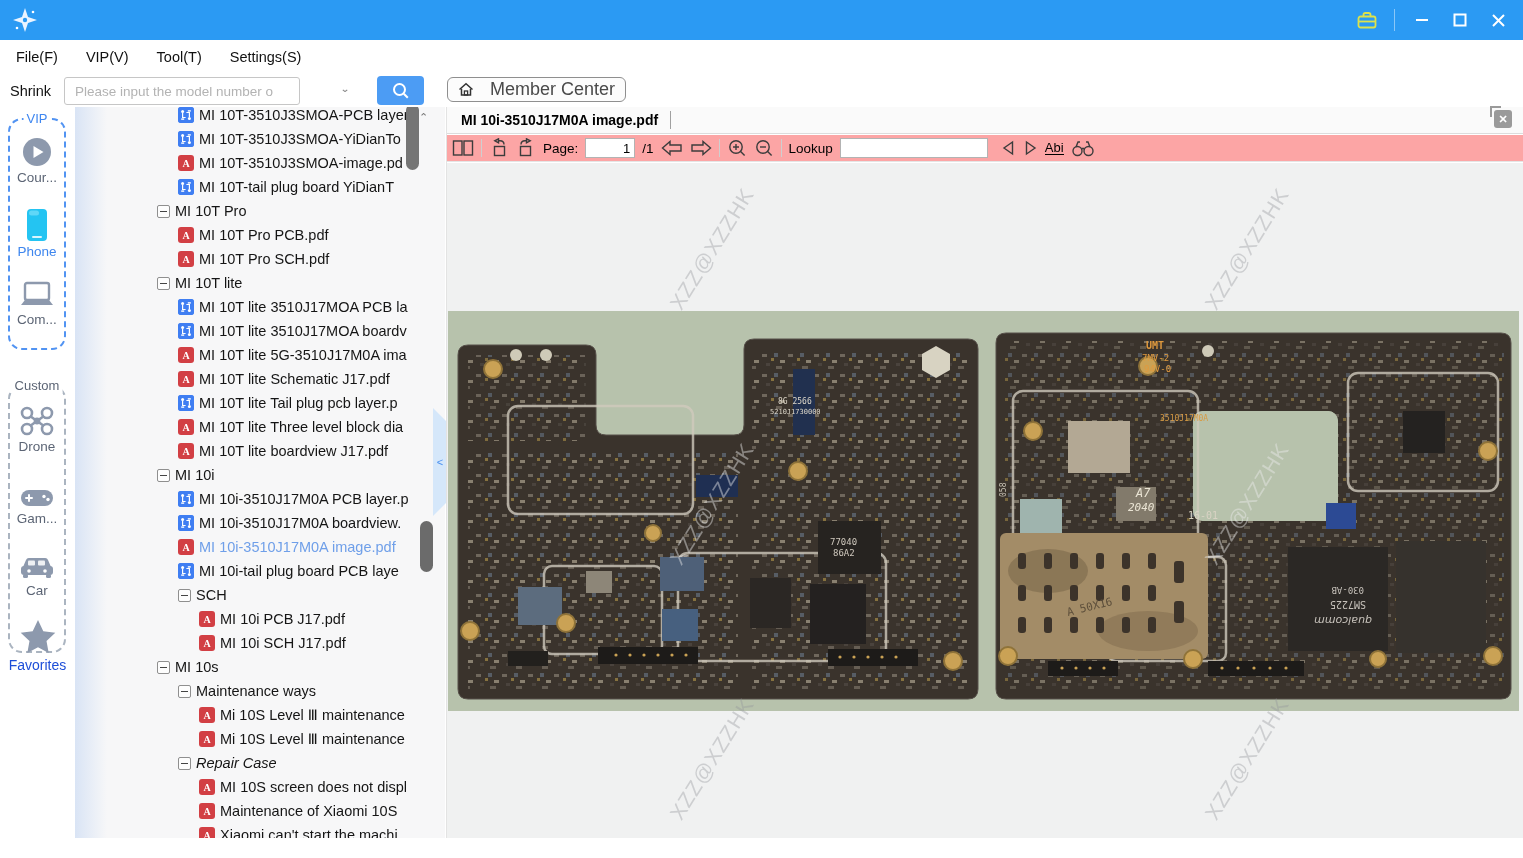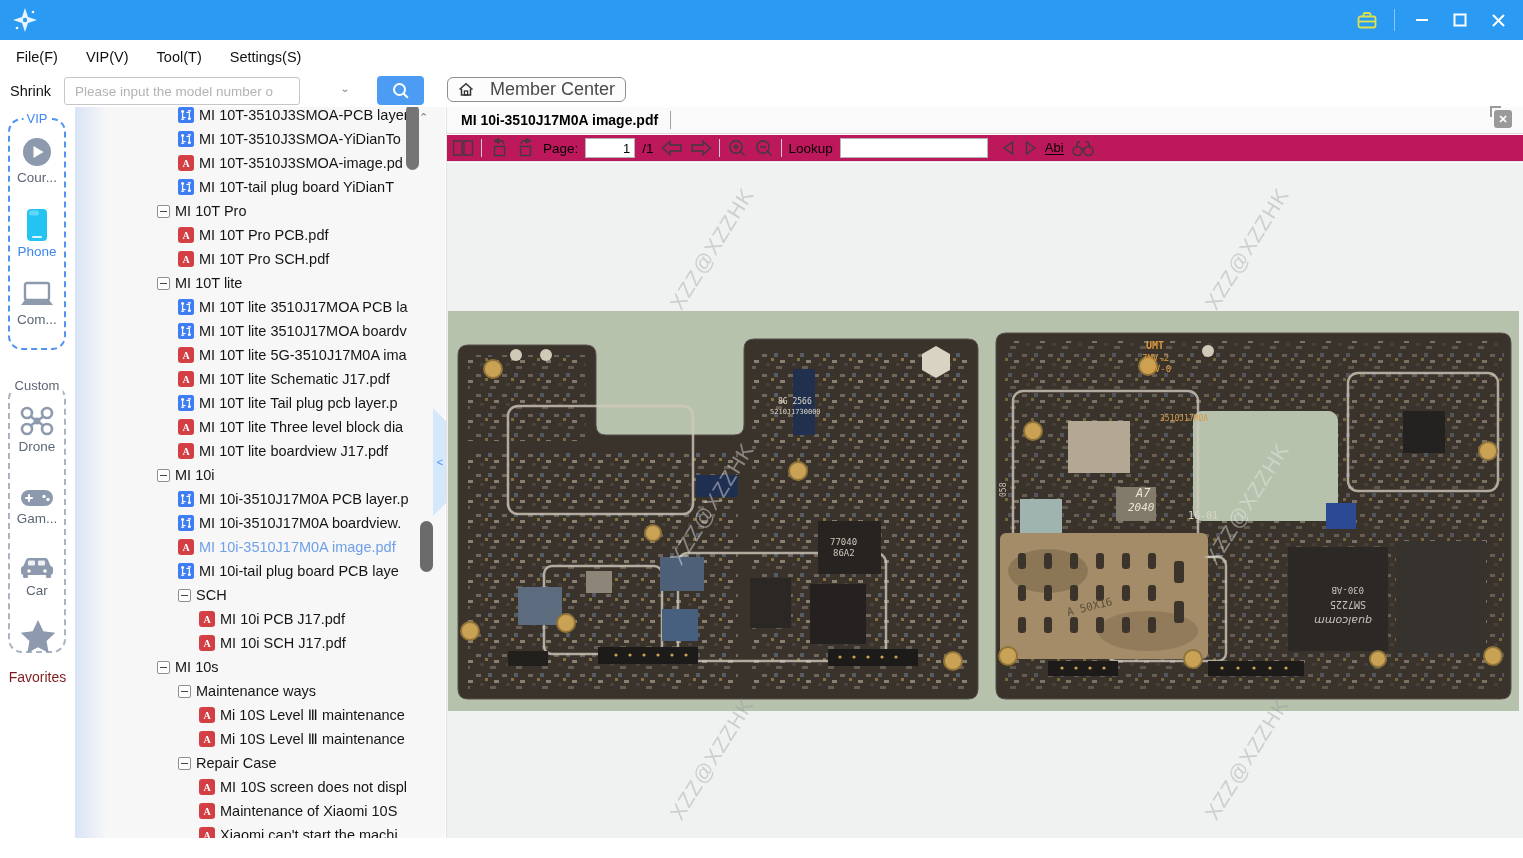--- a/index.html
+++ b/index.html
@@ -32,21 +32,21 @@
   .sidebar { position:absolute; left:0; top:107px; width:75px; height:731px; background:#fff; }
   .group-box { position:absolute; left:8px; width:58px; border:2px dashed #5193f2; border-radius:14px; }
   .vip-box { top:11px; height:232px; }
   .custom-box { top:278px; height:268px; border-color:#aab4c0; }
   .group-label { position:absolute; top:-9px; left:50%; transform:translateX(-50%); background:#fff; padding:0 3px; font-size:13px; color:#3f87f0; white-space:nowrap; }
   .custom-box .group-label { color:#5c6575; }
   .side-item { position:absolute; left:0; width:54px; text-align:center; }
   .side-item .lbl { display:block; margin-top:2px; font-size:13.5px; color:#5c6575; white-space:nowrap; }
   .side-item .lbl.blue { color:#3e86ee; }
   .fav { position:absolute; left:0; top:512px; width:75px; text-align:center; }
-  .fav .lbl { display:block; margin-top:14px; font-size:14px; color:#7f1d1d; }
+  .fav .lbl { display:block; margin-top:2px; font-size:14px; color:#1d4ed8; }
 
   
   .treepanel { position:absolute; left:75px; top:107px; width:370px; height:731px; background:#f7f7f8; overflow:hidden; }
   .tree-gutter { position:absolute; left:0; top:0; bottom:0; width:32px; background:linear-gradient(90deg,#d9e4f5,rgba(247,247,248,0)); }
   .trow { position:absolute; left:0; width:370px; height:24px; display:flex; align-items:center; gap:5px; white-space:nowrap; overflow:hidden; }
   .trow.lv1 { padding-left:82px; } .trow.lv2 { padding-left:103px; } .trow.lv3 { padding-left:124px; }
   .tlabel { font-size:14.5px; color:#151515; }
   .trow.sel .tlabel { color:#6f9fe9; }
   .expander { flex:0 0 13px; width:13px; height:13px; border:1px solid #8f8f8f; border-radius:2px; background:#fdfdfd; position:relative; }
   .expander::after { content:""; position:absolute; left:2px; right:2px; top:5px; height:1.5px; background:#444; }
@@ -58,21 +58,21 @@
   .thumb2 { position:absolute; left:345px; top:414px; width:13px; height:51px; background:#6b6b6b; border-radius:7px; }
   .collapse-handle { position:absolute; left:433px; top:408px; width:14px; height:108px; background:#d5e7fa; clip-path:polygon(0 0,100% 13%,100% 87%,0 100%); display:flex; align-items:center; justify-content:center; font-size:11px; color:#4a90f0; }
 
   
   .viewer { position:absolute; left:446px; top:107px; width:1077px; height:731px; border-left:1px solid #e3e3e3; }
   .tabbar { position:absolute; left:0; top:0; width:1077px; height:27px; background:#fafafa; border-bottom:1px solid #dcdcdc; display:flex; align-items:center; }
   .tab-title { margin-left:14px; font-size:14px; font-weight:bold; color:#000; }
   .tab-sep { width:1px; height:18px; background:#a0a0a0; margin-left:12px; }
   .closeall { position:absolute; right:12px; top:3px; width:18px; height:18px; background:#9a9a9a; border-radius:3px; color:#fff; font-size:11px; font-weight:bold; display:flex; align-items:center; justify-content:center; }
   .closeall::before { content:""; position:absolute; left:-4px; top:-4px; width:9px; height:9px; border-left:2px solid #9a9a9a; border-top:2px solid #9a9a9a; }
-  .toolbar { position:absolute; left:0; top:28px; width:1077px; height:27px; background:#be185d; border-bottom:1px solid #e5e5e5; display:flex; align-items:center; gap:7px; padding-left:5px; }
+  .toolbar { position:absolute; left:0; top:28px; width:1077px; height:27px; background:#fca5a5; border-bottom:1px solid #e5e5e5; display:flex; align-items:center; gap:7px; padding-left:5px; }
   .tb-sep { width:1px; height:18px; background:#cfcfcf; }
   .tb-txt { font-size:13.5px; color:#000; }
   .page-input { width:50px; height:20px; border:1px solid #b3b3b3; background:#fff; font-size:13px; text-align:right; padding-right:4px; font-family:"Liberation Sans",sans-serif; }
   .lookup-input { width:148px; height:20px; border:1px solid #b3b3b3; background:#fff; font-size:13px; padding:0 4px; font-family:"Liberation Sans",sans-serif; }
   .abi { font-size:13px; color:#000; border-bottom:1px solid #000; line-height:13px; }
   .canvas { position:absolute; left:0; top:56px; width:1077px; height:675px; background:#f0f1f1; overflow:hidden; }
   .pcb-wrap { position:absolute; left:1px; top:148px; width:1071px; height:400px; }
   .wm { position:absolute; width:170px; text-align:center; transform:rotate(-58deg); font-size:21px; letter-spacing:1px; color:rgba(146,150,155,.38); white-space:nowrap; pointer-events:none; }
 
   
@@ -406,21 +406,21 @@
           <span class="tlabel">Maintenance ways</span>
         </div>
         <div class="trow lv3" style="top: 596px;">
           <span class="ficon pdf">A</span>
           <span class="tlabel">Mi 10S Level Ⅲ maintenance</span>
         </div>
         <div class="trow lv3" style="top: 620px;">
           <span class="ficon pdf">A</span>
           <span class="tlabel">Mi 10S Level Ⅲ maintenance</span>
         </div>
-        <div class="trow lv2" style="top: 644px;">
+        <div class="trow lv2" style="top: 644px; font-style: italic;">
           <span class="expander"></span>
           <span class="tlabel">Repair Case</span>
         </div>
         <div class="trow lv3" style="top: 668px;">
           <span class="ficon pdf">A</span>
           <span class="tlabel">MI 10S screen does not displ</span>
         </div>
         <div class="trow lv3" style="top: 692px;">
           <span class="ficon pdf">A</span>
           <span class="tlabel">Maintenance of Xiaomi 10S</span>

